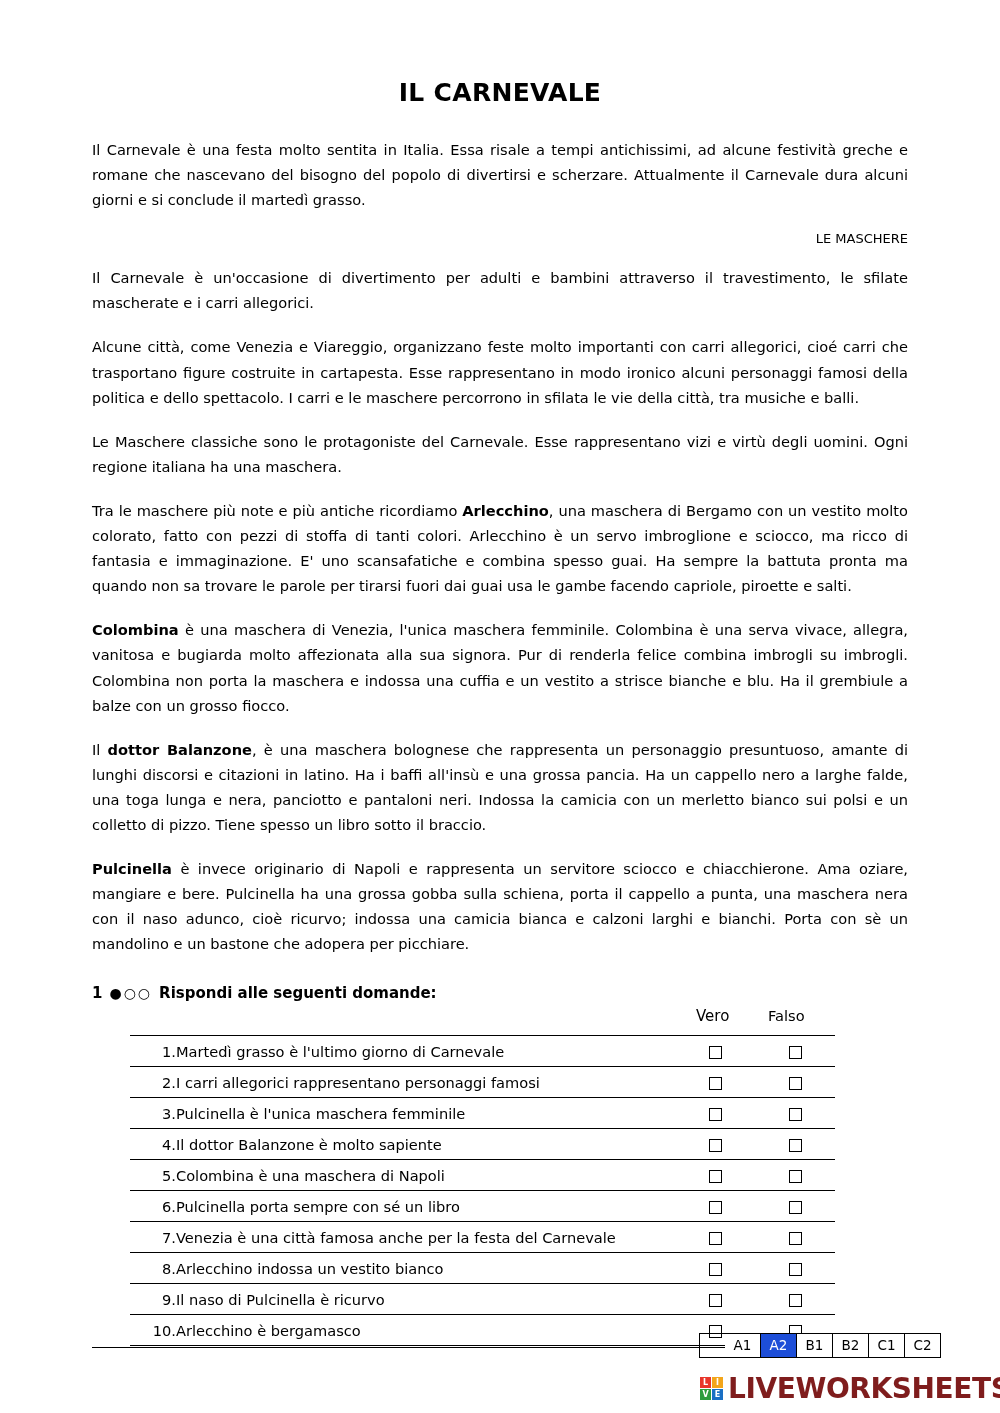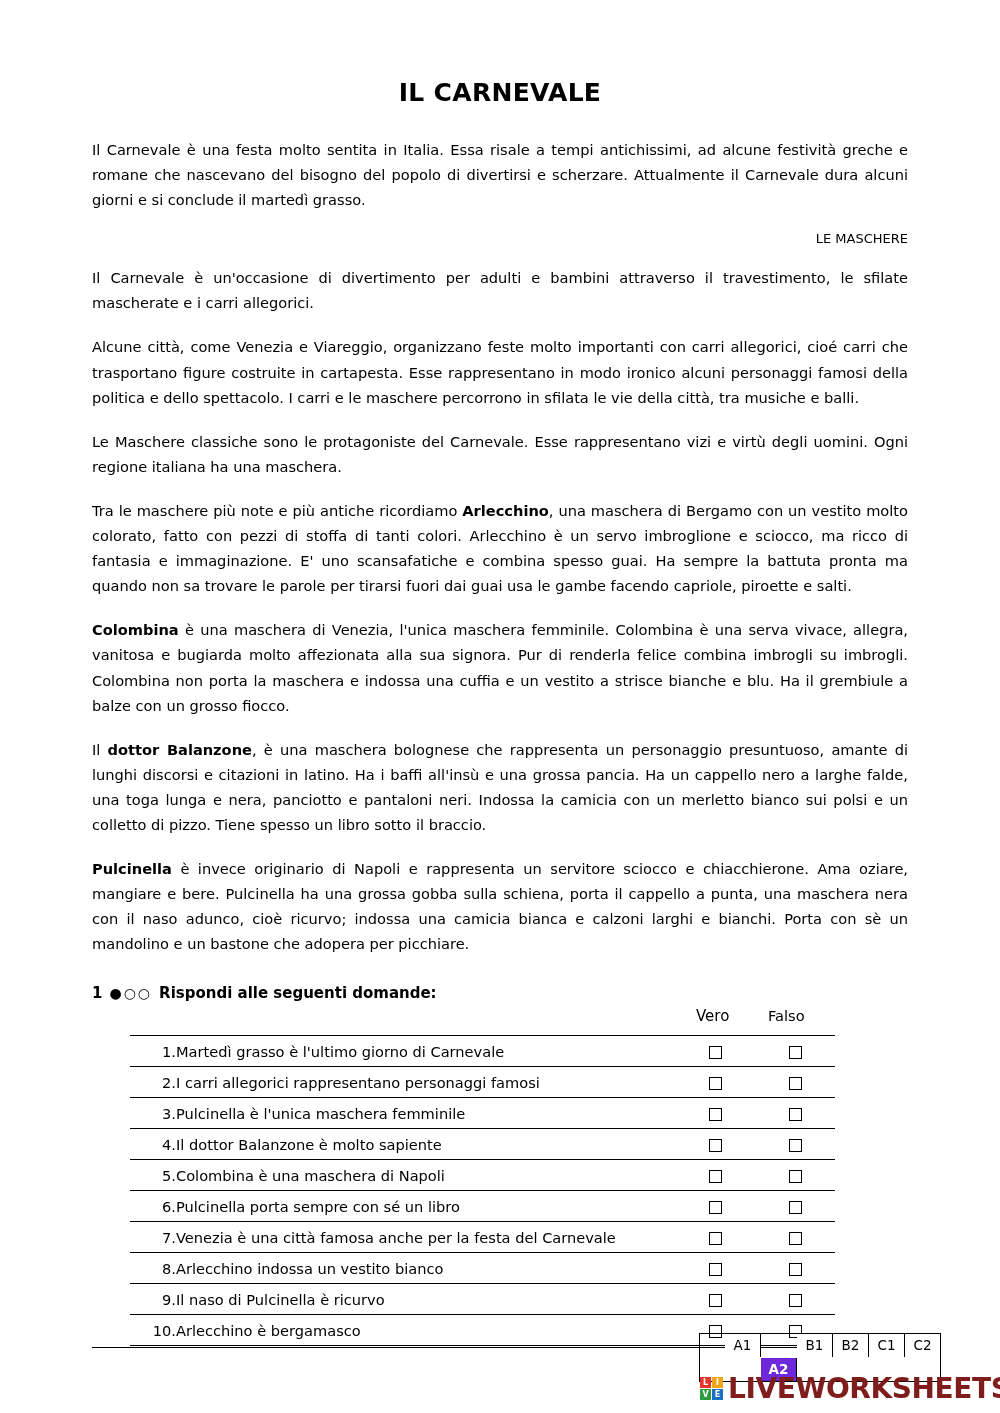--- a/index.html
+++ b/index.html
@@ -143,24 +143,23 @@
     height: 23px;
     line-height: 23px;
     text-align: center;
     font-size: 13.5px;
     border-right: 1px solid #000;
     background: #ffffff;
     color: #000;
   }
   .levels .lvl:last-child { border-right: none; }
   .levels .lvl.active {
-    background: #6d28d9;
+    background: #1d4ed8;
     color: #ffffff;
-    font-weight: bold;
-    margin-top: 24px;
+    font-weight: normal;
   }
 
   .lw-logo {
     position: absolute;
     left: 700px;
     top: 1372px;
     display: flex;
     align-items: center;
     gap: 5px;
   }

